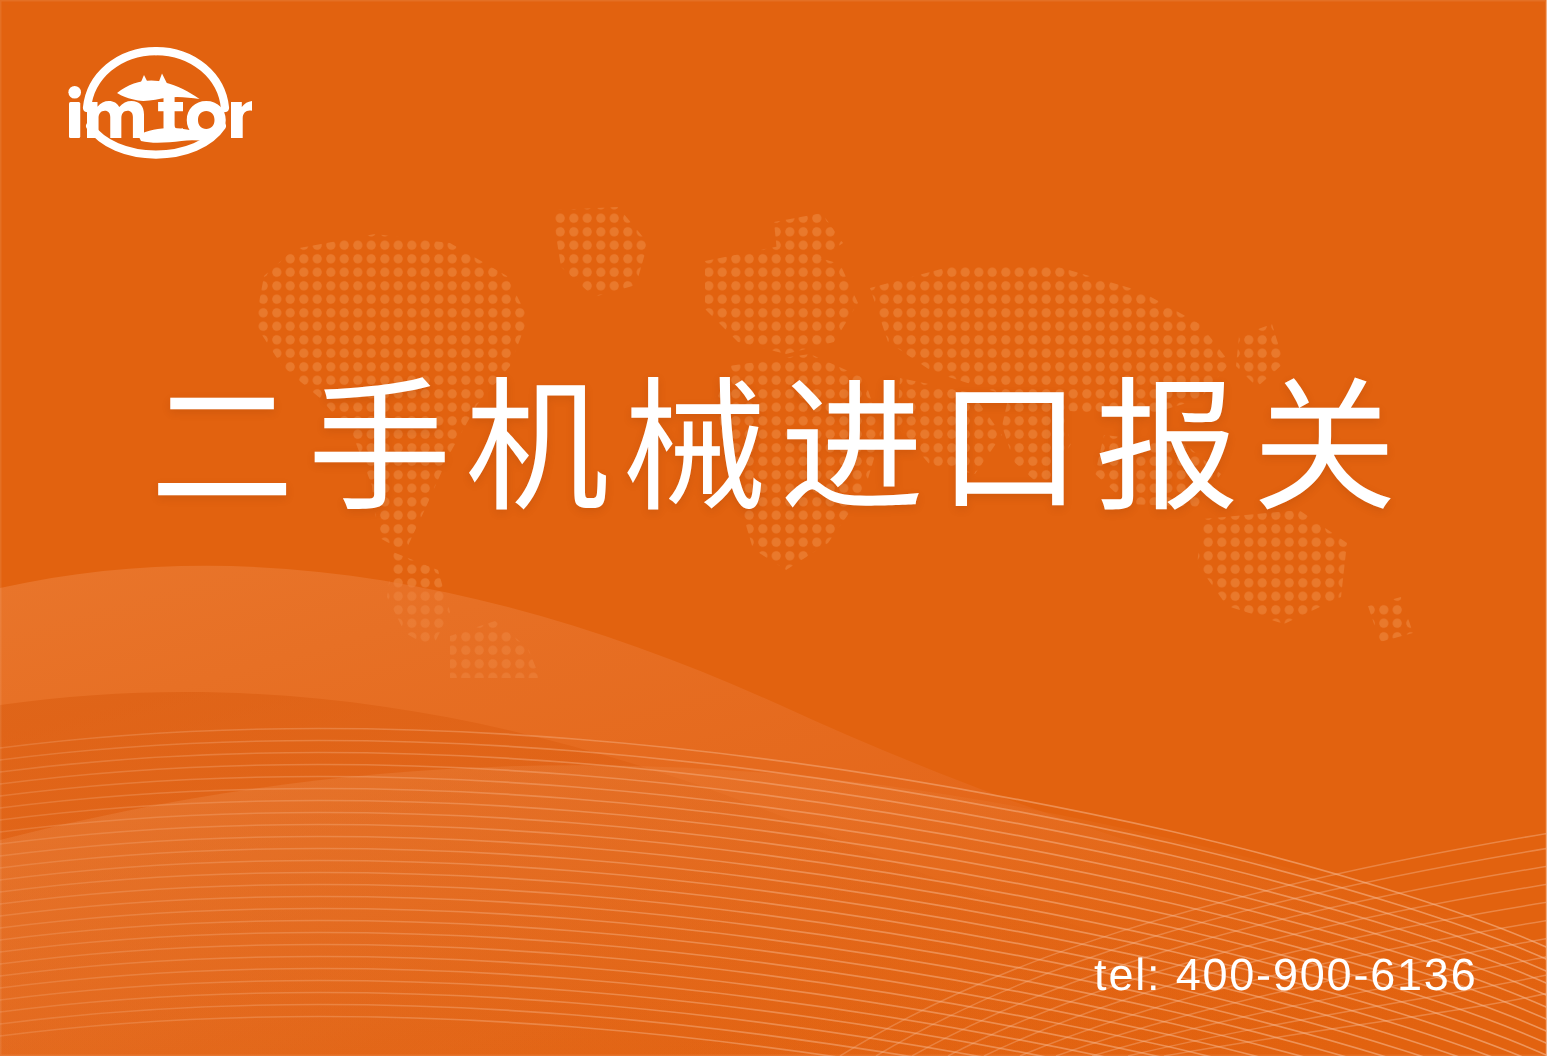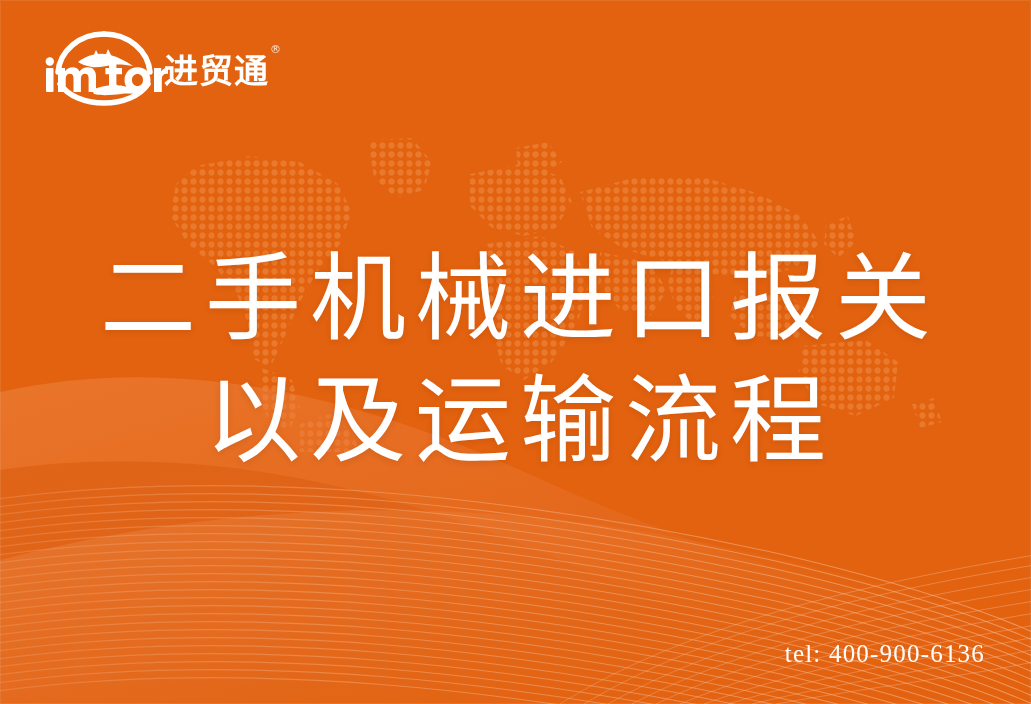--- a/index.html
+++ b/index.html
@@ -136,22 +136,22 @@
   }
 
   
 
   .tel {
     position: absolute;
     right: 46px;
     bottom: 36px;
     z-index: 8;
     color: #ffffff;
-    font-family: Liberation Serif, serif;
-    font-size: 25px;
+    font-family: Liberation Sans, sans-serif;
+    font-size: 30px;
     font-weight: 400;
     letter-spacing: 1.2px;
     white-space: nowrap;
   }
 </style>
 </head>
 <body>
 
 <div class="banner">
 
@@ -333,26 +333,21 @@
                    -7.6 0-13-5.4-13-12.7 0-7.3 5.4-12.7 13-12.7 Z
                    M97.5 46 c-3.3 0-5.5 2.4-5.5 6 0 3.6 2.2 6 5.5 6
                    3.3 0 5.5-2.4 5.5-6 0-3.6-2.2-6-5.5-6 Z"></path>
 
           <path d="M114 40 h7.2 v3.4 c2-2.7 4.7-4.1 8-4.1 5.6 0 8.8 3.5 8.8 9.5 V64
                    h-7.4 V50.4 c0-3.1-1.5-4.7-4.1-4.7 -2.8 0-4.7 2-4.7 5.2 V64 H114 Z"></path>
         </g>
       </svg>
     </div>
 
-    <div class="logo-cn">
-      <span>进贸通</span>
-      <span class="logo-reg">®</span>
-    </div>
   </div>
 
   <div class="headline">
     <span class="headline-line">二手机械进口报关</span>
-    <span class="headline-line">以及运输流程</span>
   </div>
 
   <div class="tel">tel: 400-900-6136</div>
 
 </div>
 
 </body></html>

